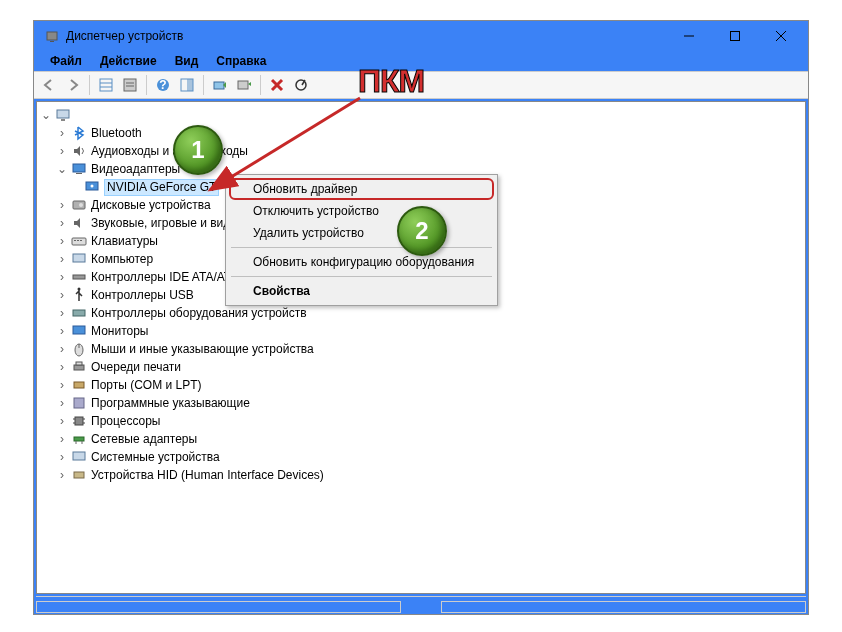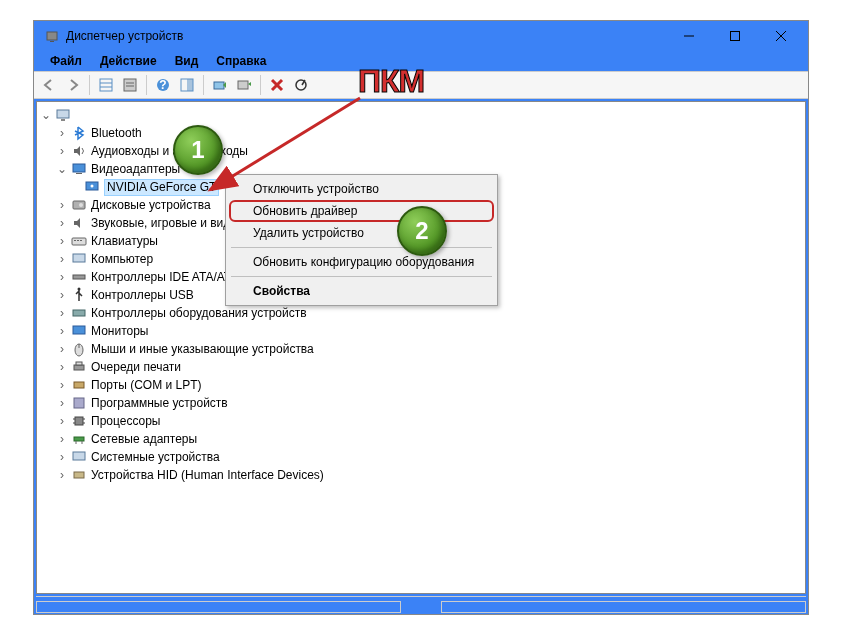--- a/index.html
+++ b/index.html
@@ -261,21 +261,21 @@
           <svg class="dev-icon" viewBox="0 0 16 16">
             <rect x="3" y="5" width="10" height="6" fill="#c8a868" stroke="#7a5a2a"></rect>
           </svg>
           <span class="lbl">Порты (COM и LPT)</span>
         </div>
       <div class="node" style="padding-left:16px">
           <span class="exp">›</span>
           <svg class="dev-icon" viewBox="0 0 16 16">
             <rect x="3" y="3" width="10" height="10" fill="#aac" stroke="#668"></rect>
           </svg>
-          <span class="lbl">Программные устройств</span>
+          <span class="lbl">Программные указывающие</span>
         </div>
       <div class="node" style="padding-left:16px">
           <span class="exp">›</span>
           <svg class="dev-icon" viewBox="0 0 16 16">
             <rect x="4" y="4" width="8" height="8" fill="#888" stroke="#444"></rect>
             <line x1="2" y1="6" x2="4" y2="6" stroke="#444"></line>
             <line x1="2" y1="10" x2="4" y2="10" stroke="#444"></line>
             <line x1="12" y1="6" x2="14" y2="6" stroke="#444"></line>
             <line x1="12" y1="10" x2="14" y2="10" stroke="#444"></line>
           </svg>
@@ -300,22 +300,22 @@
       <div class="node" style="padding-left:16px">
           <span class="exp">›</span>
           <svg class="dev-icon" viewBox="0 0 16 16">
             <rect x="3" y="5" width="10" height="6" fill="#c8b888" stroke="#7a6a4a"></rect>
           </svg>
           <span class="lbl">Устройства HID (Human Interface Devices)</span>
         </div>
     </div>
 
     <div class="ctx" style="left:188px; top:72px;">
+      <div class="ctx-item ctx-hi">Обновить драйвер</div>
       <div class="ctx-item">Отключить устройство</div>
-      <div class="ctx-item ctx-hi">Обновить драйвер</div>
       <div class="ctx-item">Удалить устройство</div>
       <div class="ctx-sep"></div>
       <div class="ctx-item">Обновить конфигурацию оборудования</div>
       <div class="ctx-sep"></div>
       <div class="ctx-item" style="font-weight:600">Свойства</div>
     </div>
   </div>
 
   <div class="statusbar">
       <div></div>

